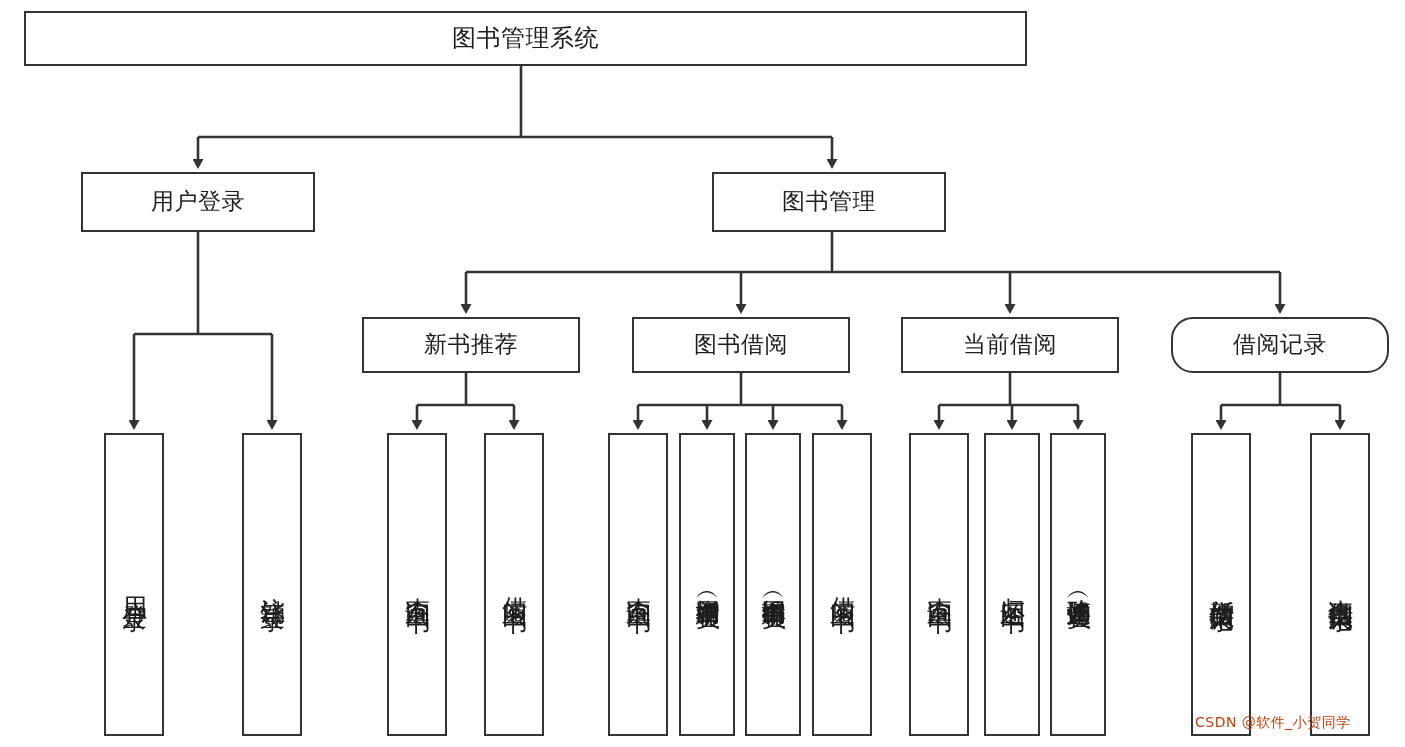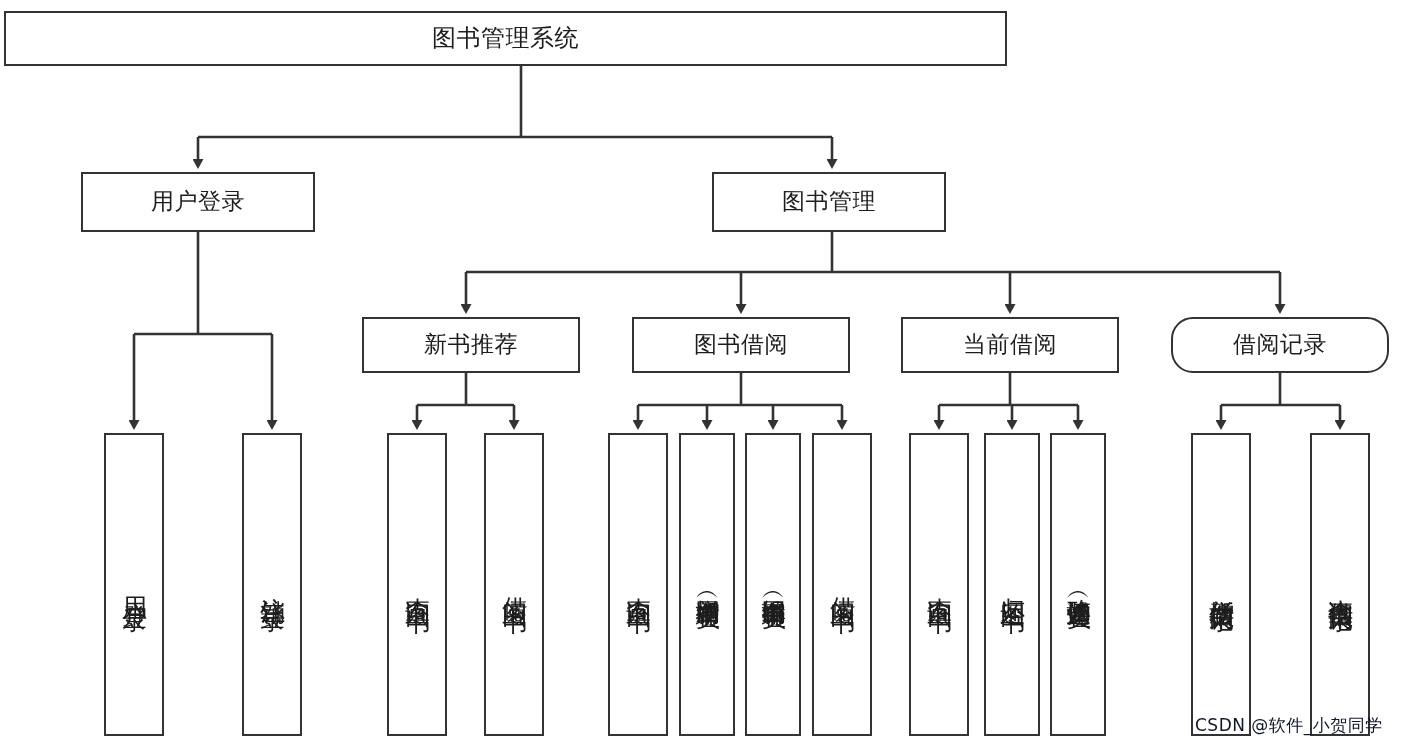--- a/index.html
+++ b/index.html
@@ -61,22 +61,22 @@
   .node.vert .node-label {
     writing-mode: vertical-rl;
     text-orientation: upright;
     font-size: 25px;
     line-height: 1.06;
     letter-spacing: 4px;
     max-height: 100%;
   }
   .watermark {
     position: absolute;
-    color: #0f172a;
-    font-size: 17px;
+    color: #c2410c;
+    font-size: 14px;
     white-space: nowrap;
     letter-spacing: 0.5px;
     user-select: none;
   }
 </style>
 </head>
 <body>
 
 <div id="diagram-root">
 
@@ -124,21 +124,21 @@
       <path d="M1012,405 L1012,421" marker-end="url(#arrow)"></path>
       <path d="M1078,405 L1078,421" marker-end="url(#arrow)"></path>
 
       <path d="M1280,373 L1280,405"></path>
       <path d="M1221,405 L1340,405"></path>
       <path d="M1221,405 L1221,421" marker-end="url(#arrow)"></path>
       <path d="M1340,405 L1340,421" marker-end="url(#arrow)"></path>
     </g>
   </svg>
 
-  <div class="node horiz root" style="left:4px; top:11px; width:1003px; height:55px;">
+  <div class="node horiz root" style="left:24px; top:11px; width:1003px; height:55px;">
     <span class="node-label">图书管理系统</span>
   </div>
 
   <div class="node horiz" style="left:81px; top:172px; width:234px; height:60px;">
     <span class="node-label">用户登录</span>
   </div>
   <div class="node horiz" style="left:362px; top:317px; width:218px; height:56px;">
     <span class="node-label">新书推荐</span>
   </div>
 

